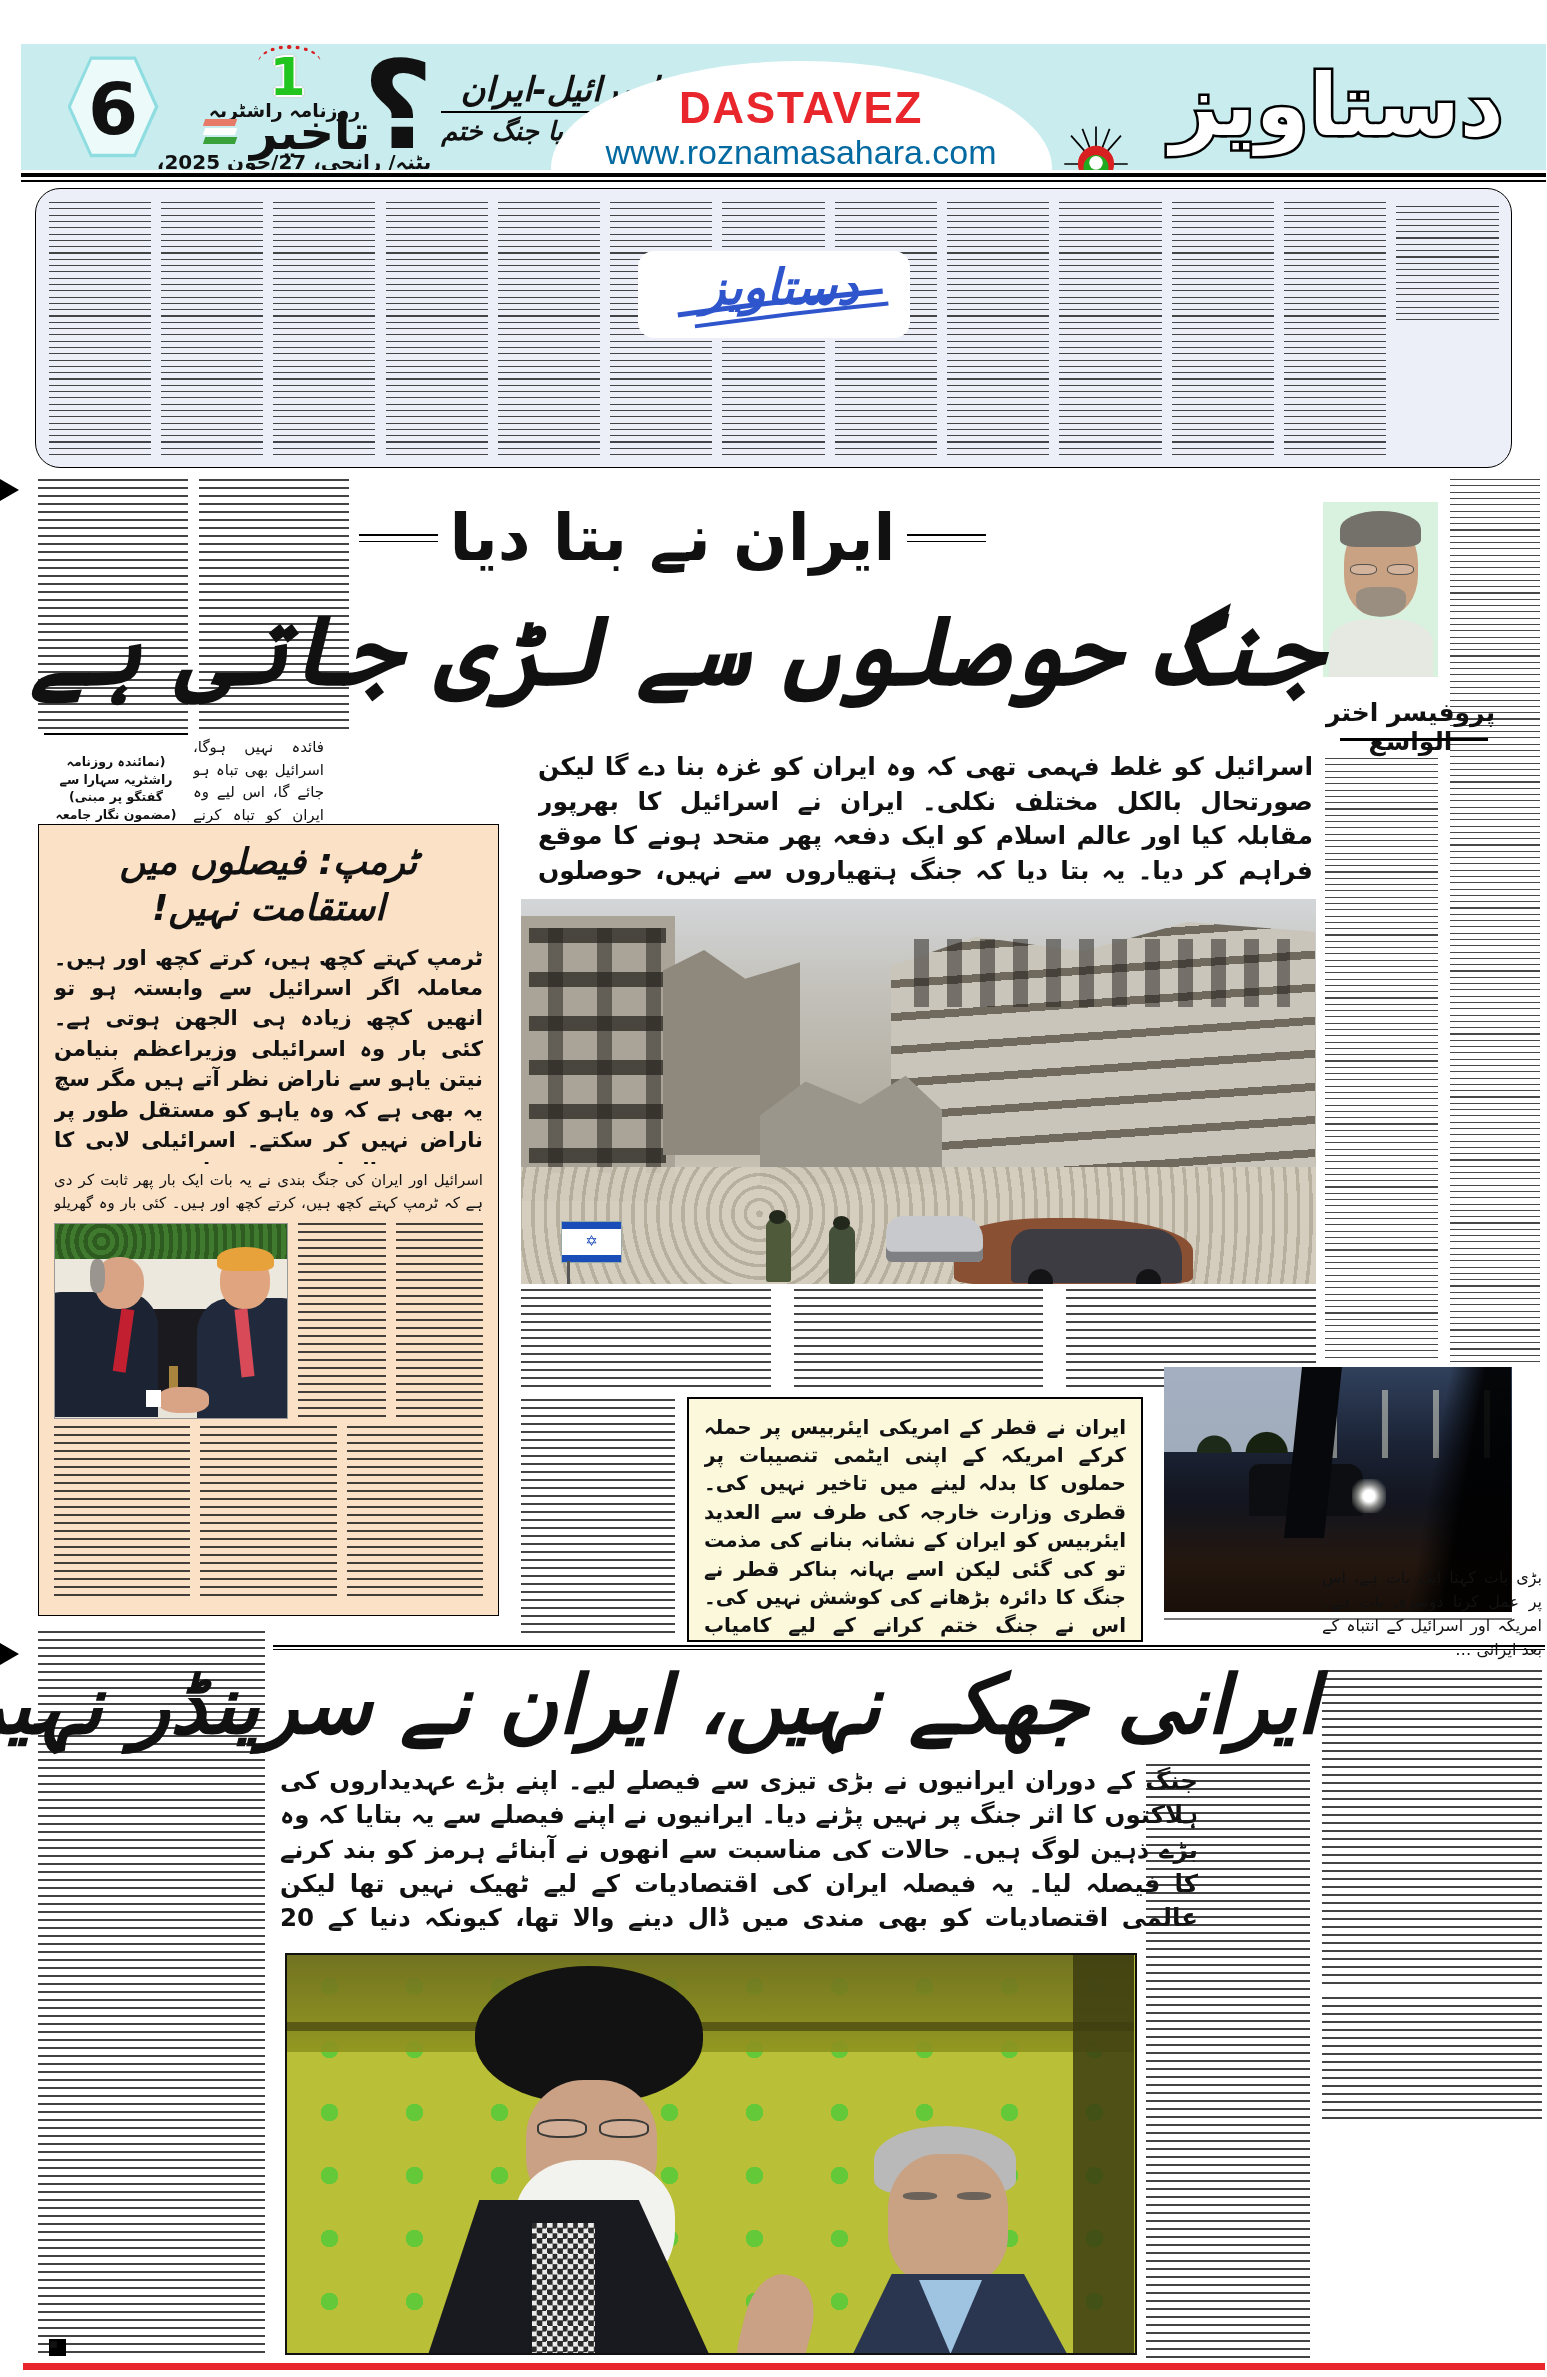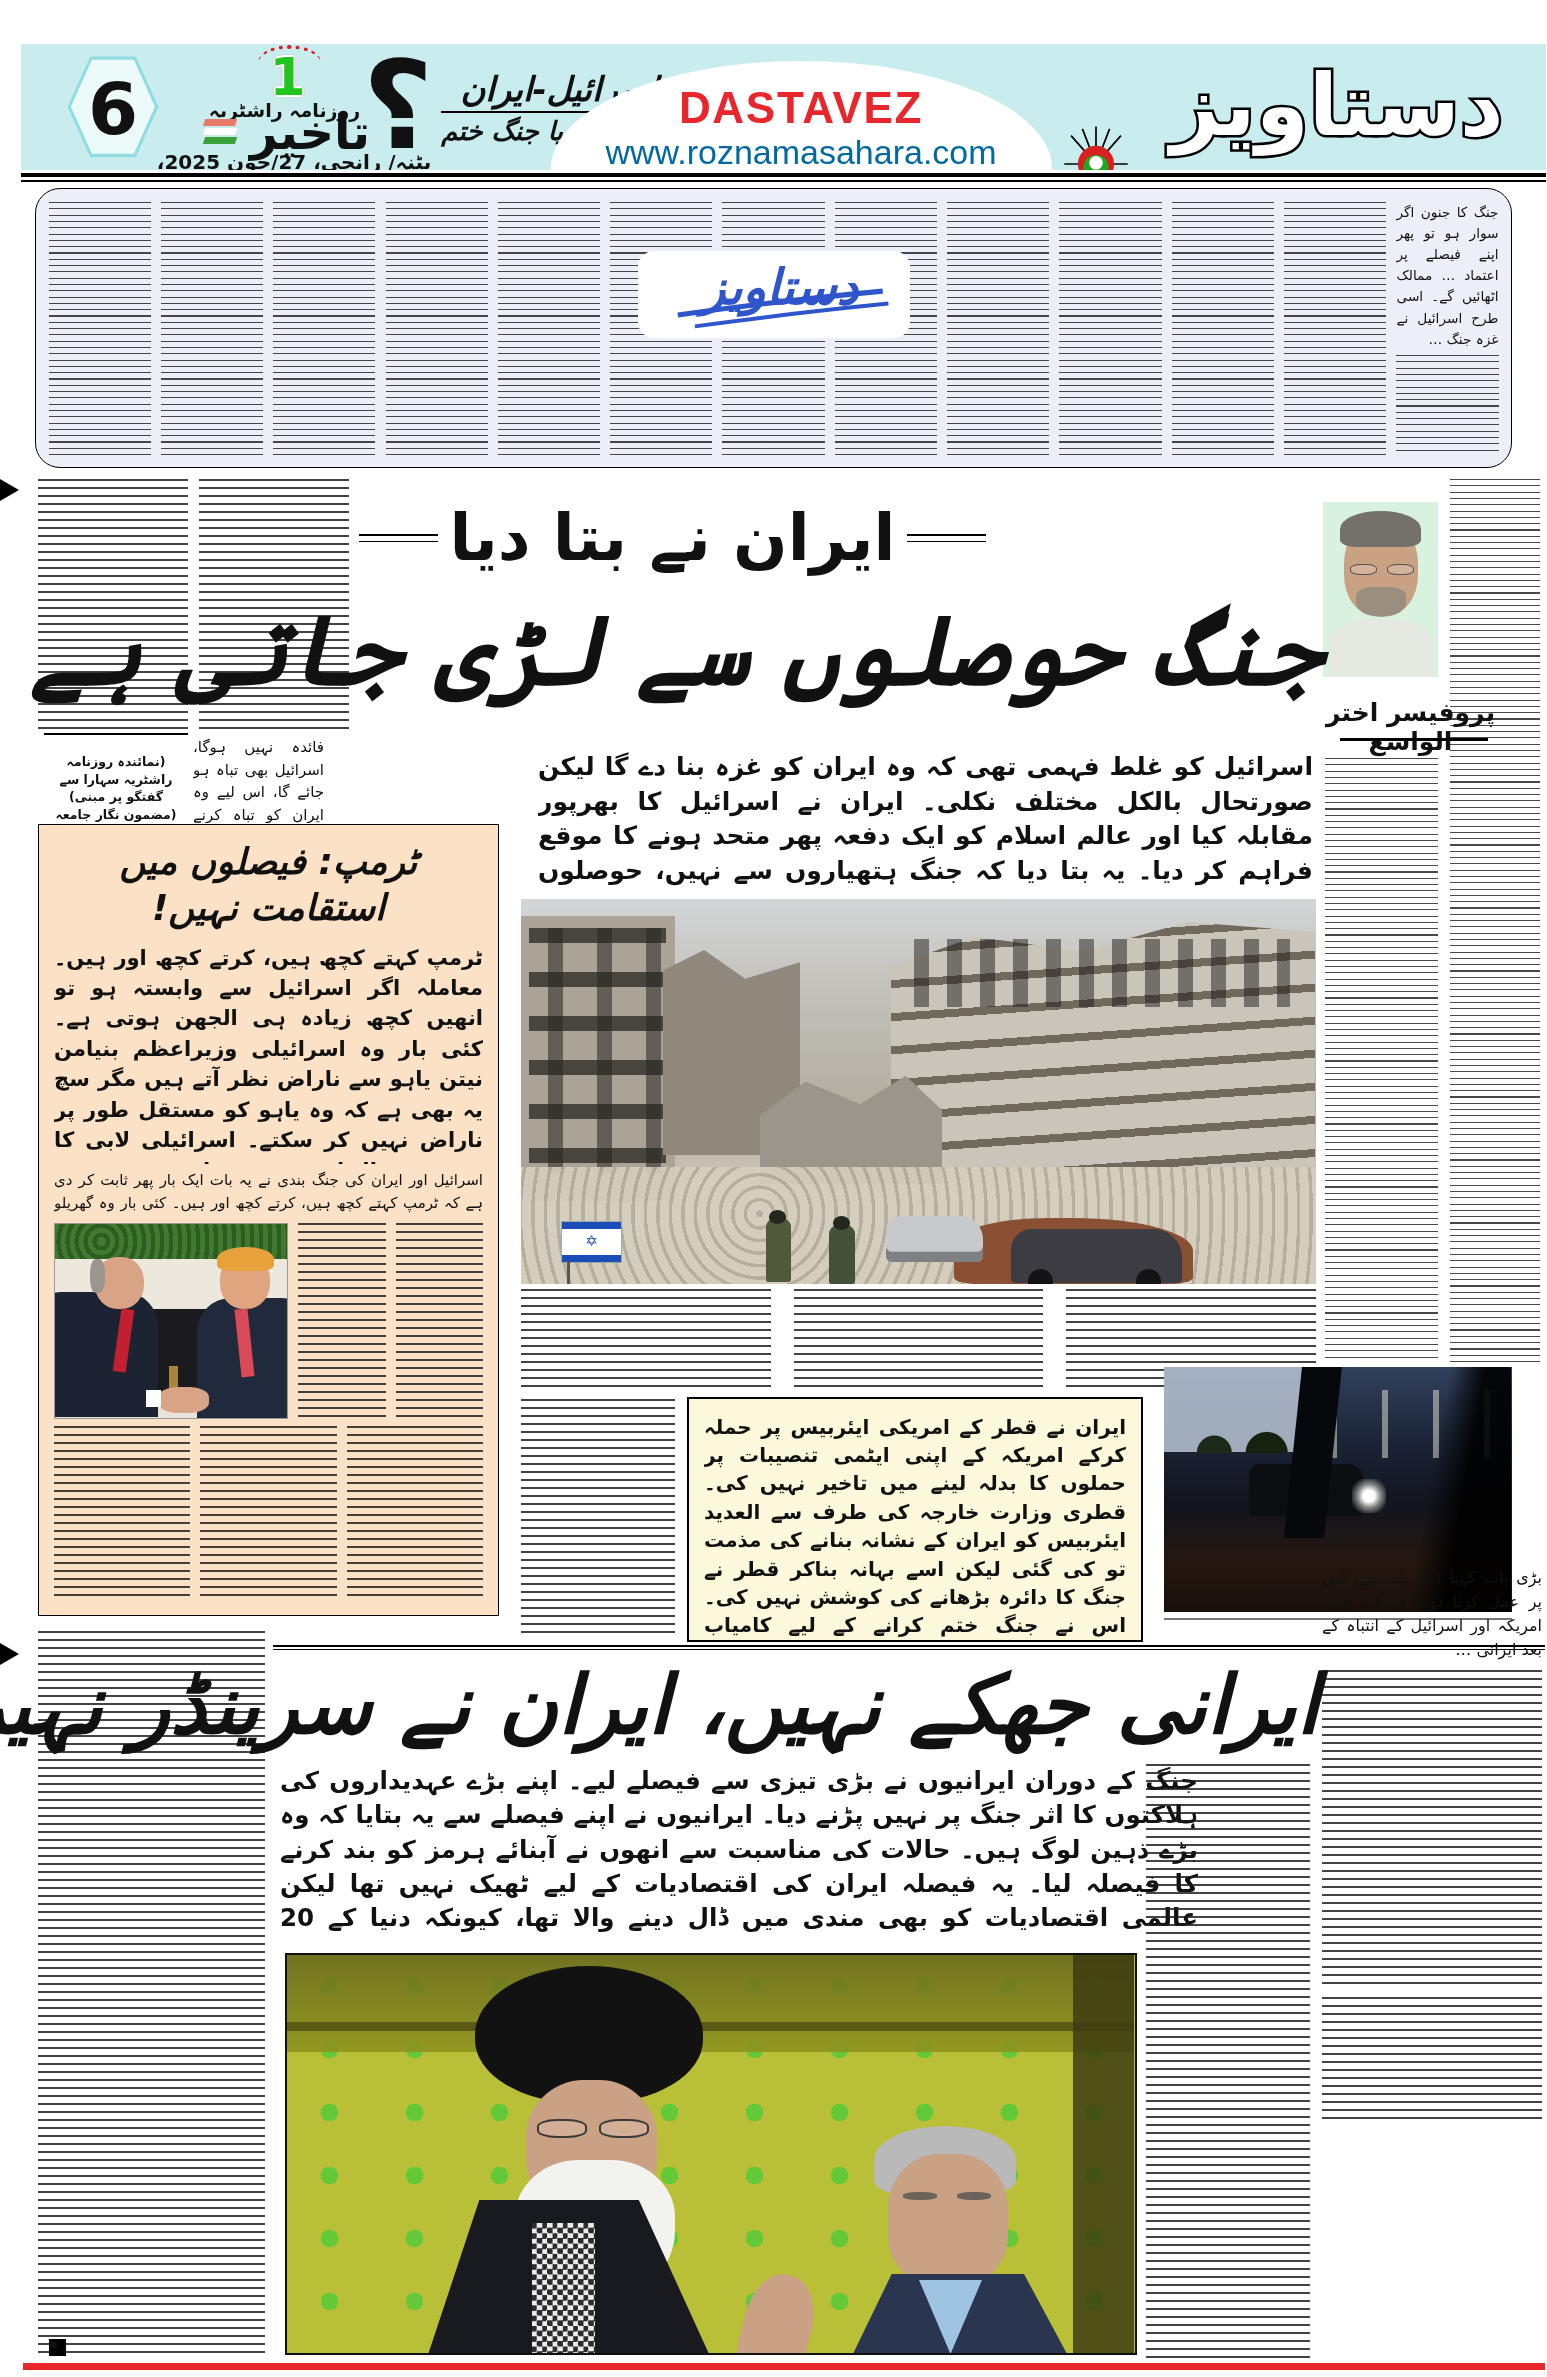--- a/index.html
+++ b/index.html
@@ -81,21 +81,20 @@
       <text x="360" y="150" text-anchor="middle" font-family="DejaVu Sans, sans-serif" font-size="150" font-weight="bold" direction="rtl" fill="#ffffff" stroke="#000000" stroke-width="9" paint-order="stroke">دستاویز</text>
     </svg>
   </div>
 
   <div class="abs rule" style="left:20.5px;top:173px;width:1525px;height:4px;"></div>
   <div class="abs rule" style="left:20.5px;top:180px;width:1525px;height:1.7px;"></div>
 
   <div class="abs box-border" style="left:35px;top:188px;width:1477px;height:280px;border-radius:25px;background:#edeff8;padding:12.5px;overflow:hidden;">
     <div class="cols" style="height:254px;grid-template-columns:repeat(13,1fr);">
       <div style="overflow:hidden;">
-        <div class="rtl exc" style="font-size:13.7px;line-height:1.55;">جنگ کا جنون اگر سوار ہو تو پھر اپنے فیصلے پر اعتماد … ممالک اٹھائیں گے۔ اسی طرح اسرائیل نے غزہ جنگ …</div>
         <div class="gk-sm" style="height:114px;margin-top:4.6px;"></div>
       </div>
       <div class="gk-sm"></div>
       <div class="gk-sm"></div>
       <div class="gk-sm"></div>
       <div class="gk-sm"></div>
       <div class="gk-sm"></div>
       <div class="gk-sm"></div>
       <div class="gk-sm"></div>
       <div class="gk-sm"></div>

